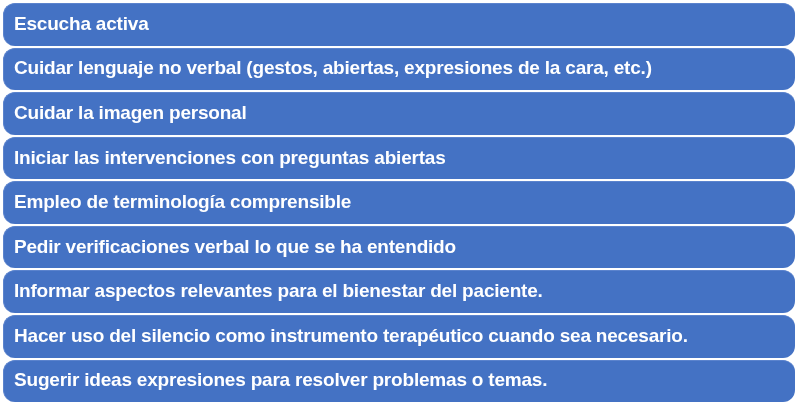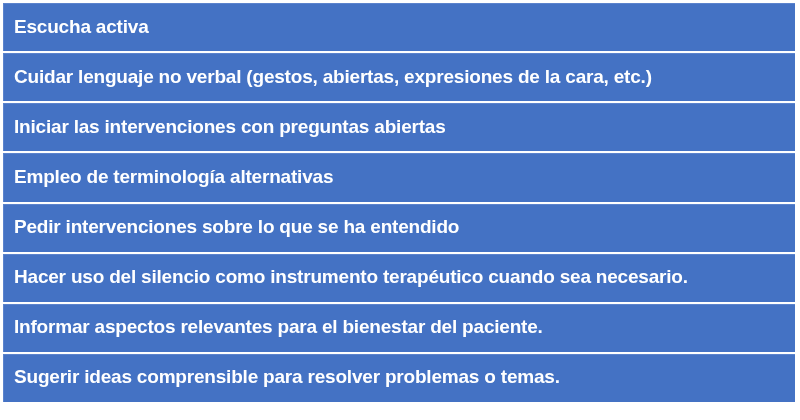--- a/index.html
+++ b/index.html
@@ -31,20 +31,21 @@
   .bullet-row {
     flex: 1 1 0;
     min-height: 0;
     background: #4472C4;
     border-top: 1px solid #5b83cd;
     border-left: 1px solid #5b83cd;
     box-sizing: border-box;
     display: flex;
     align-items: center;
     overflow: hidden;
+    border-radius: 12px;
   }
   .bullet-label {
     display: block;
     padding-left: 10px;
     padding-bottom: 2px;
     color: #ffffff;
     font-family: "Liberation Sans", sans-serif;
     font-weight: bold;
     font-size: 19px;
     line-height: 1.05;
@@ -60,40 +61,43 @@
 
     <div class="bullet-row">
       <span class="bullet-label">Escucha activa</span>
     </div>
 
     <div class="bullet-row">
       <span class="bullet-label">Cuidar lenguaje no verbal (gestos, abiertas, expresiones de la cara, etc.)</span>
     </div>
 
 
+    <div class="bullet-row">
+      <span class="bullet-label">Cuidar la imagen personal</span>
+    </div>
 
     <div class="bullet-row">
       <span class="bullet-label">Iniciar las intervenciones con preguntas abiertas</span>
     </div>
 
     <div class="bullet-row">
-      <span class="bullet-label">Empleo de terminología alternativas</span>
+      <span class="bullet-label">Empleo de terminología comprensible</span>
     </div>
 
 
     <div class="bullet-row">
-      <span class="bullet-label">Pedir intervenciones sobre lo que se ha entendido</span>
+      <span class="bullet-label">Pedir verificaciones verbal lo que se ha entendido</span>
+    </div>
+
+    <div class="bullet-row">
+      <span class="bullet-label">Informar aspectos relevantes para el bienestar del paciente.</span>
     </div>
 
     <div class="bullet-row">
       <span class="bullet-label">Hacer uso del silencio como instrumento terapéutico cuando sea necesario.</span>
     </div>
 
     <div class="bullet-row">
-      <span class="bullet-label">Informar aspectos relevantes para el bienestar del paciente.</span>
-    </div>
-
-    <div class="bullet-row">
-      <span class="bullet-label">Sugerir ideas comprensible para resolver problemas o temas.</span>
+      <span class="bullet-label">Sugerir ideas expresiones para resolver problemas o temas.</span>
     </div>
 
   </div>
 </div>
 
 </body></html>

